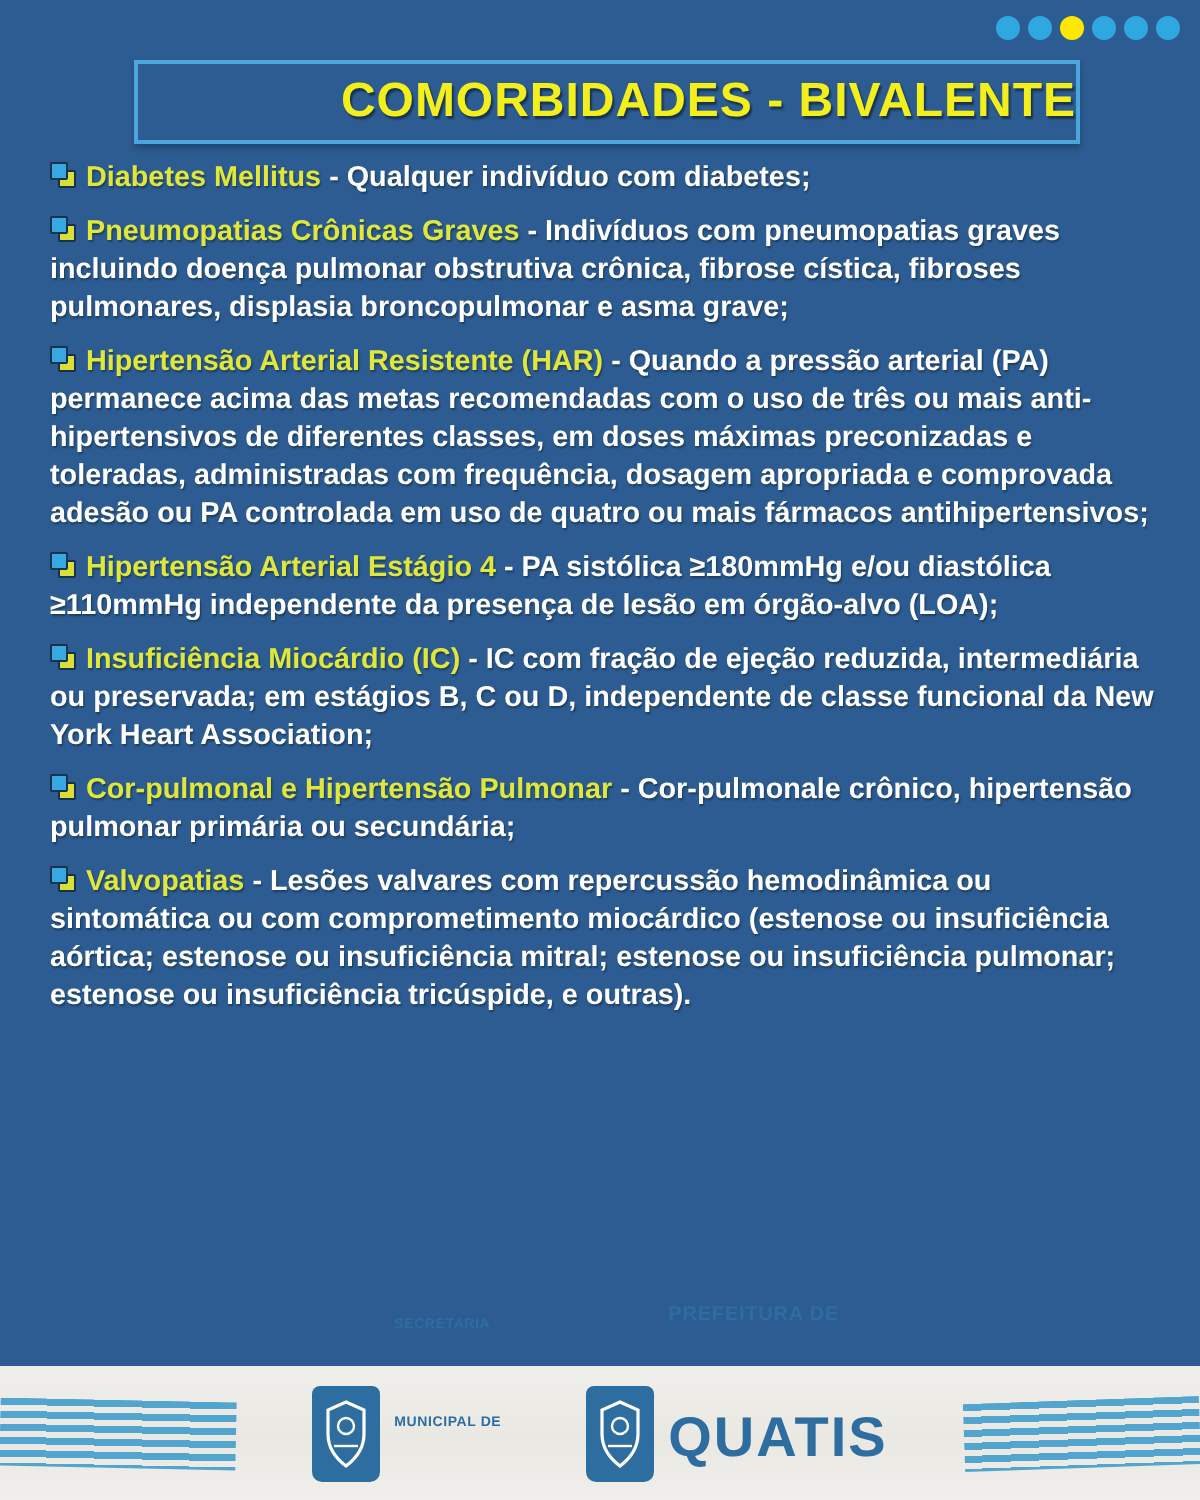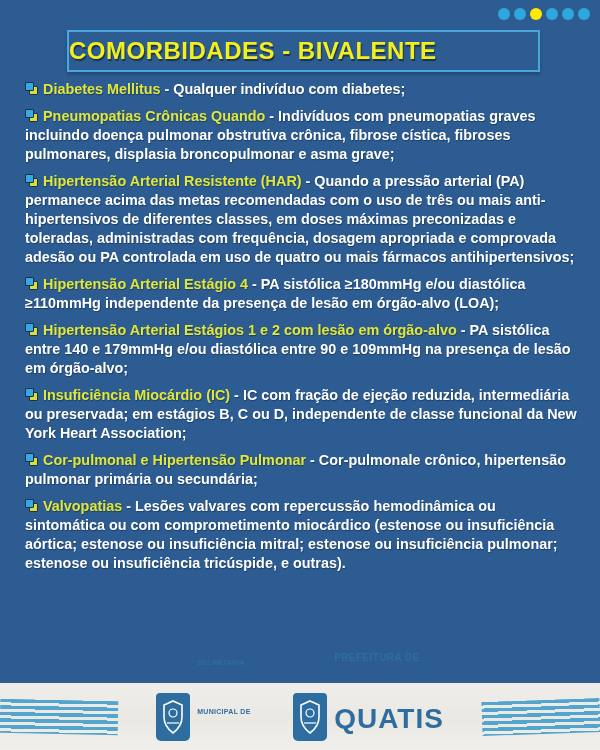--- a/index.html
+++ b/index.html
@@ -7,21 +7,21 @@
     width:600px;height:750px;position:relative;overflow:hidden;
     background:#2C5C92;
     font-family:"Liberation Sans","DejaVu Sans",sans-serif;
   }
   
   .dots{position:absolute;top:8px;right:10px;display:flex;gap:4px;}
   .dot{width:12px;height:12px;border-radius:50%;display:inline-block;}
   
   .title-box{
     position:absolute;top:30px;left:67px;right:60px;height:38px;
-    border:2px solid #4BA7DB;display:flex;align-items:center;justify-content:flex-start;
+    border:2px solid #4BA7DB;display:flex;align-items:center;justify-content:flex-end;
     box-shadow:0 2px 3px rgba(0,0,0,0.25);
   }
   .title-box h1{
     margin:0;font-size:24px;font-weight:bold;color:#F2EF1D;letter-spacing:.5px;
     text-shadow:1px 1.5px 1px rgba(0,0,0,0.45);
   }
   
   .content{position:absolute;top:80px;left:25px;right:21px;bottom:70px;}
   .item{
     margin:0 0 8px 0;font-size:14.4px;line-height:19px;font-weight:bold;color:#FFFFFF;
@@ -76,27 +76,26 @@
     <span class="dot" style="background: rgb(47, 168, 225);"></span>
   </div>
 
 <div class="title-box">
   <h1>COMORBIDADES - BIVALENTE</h1>
 </div>
 
 <div class="content">
   <p class="item"><span class="bullet"><span class="sq-back"></span><span class="sq-front"></span></span><span class="term">Diabetes Mellitus</span> <span class="desc">- Qualquer indivíduo com diabetes;</span></p>
 
-  <p class="item"><span class="bullet"><span class="sq-back"></span><span class="sq-front"></span></span><span class="term">Pneumopatias Crônicas Quando</span> <span class="desc">- Indivíduos com pneumopatias graves incluindo doença pulmonar obstrutiva crônica, fibrose cística, fibroses pulmonares, displasia broncopulmonar e asma grave;</span></p>
+  <p class="item"><span class="bullet"><span class="sq-back"></span><span class="sq-front"></span></span><span class="term">Pneumopatias Crônicas Graves</span> <span class="desc">- Indivíduos com pneumopatias graves incluindo doença pulmonar obstrutiva crônica, fibrose cística, fibroses pulmonares, displasia broncopulmonar e asma grave;</span></p>
 
   <p class="item"><span class="bullet"><span class="sq-back"></span><span class="sq-front"></span></span><span class="term">Hipertensão Arterial Resistente (HAR)</span> <span class="desc">- Quando a pressão arterial (PA) permanece acima das metas recomendadas com o uso de três ou mais anti-hipertensivos de diferentes classes, em doses máximas preconizadas e toleradas, administradas com frequência, dosagem apropriada e comprovada adesão ou PA controlada em uso de quatro ou mais fármacos antihipertensivos;</span></p>
 
   <p class="item"><span class="bullet"><span class="sq-back"></span><span class="sq-front"></span></span><span class="term">Hipertensão Arterial Estágio 4</span> <span class="desc">- PA sistólica ≥180mmHg e/ou diastólica ≥110mmHg independente da presença de lesão em órgão-alvo (LOA);</span></p>
 
-  <p class="item"><span class="bullet"><span class="sq-back"></span><span class="sq-front"></span></span><span class="term">Hipertensão Arterial Estágios 1 e 2 com lesão em órgão-alvo</span> <span class="desc">- PA sistólica entre 140 e 179mmHg e/ou diastólica entre 90 e 109mmHg na presença de lesão em órgão-alvo;</span></p>
 
   <p class="item"><span class="bullet"><span class="sq-back"></span><span class="sq-front"></span></span><span class="term">Insuficiência Miocárdio (IC)</span> <span class="desc">- IC com fração de ejeção reduzida, intermediária ou preservada; em estágios B, C ou D, independente de classe funcional da New York Heart Association;</span></p>
 
   <p class="item"><span class="bullet"><span class="sq-back"></span><span class="sq-front"></span></span><span class="term">Cor-pulmonal e Hipertensão Pulmonar</span> <span class="desc">- Cor-pulmonale crônico, hipertensão pulmonar primária ou secundária;</span></p>
 
 
 
   <p class="item"><span class="bullet"><span class="sq-back"></span><span class="sq-front"></span></span><span class="term">Valvopatias</span> <span class="desc">- Lesões valvares com repercussão hemodinâmica ou sintomática ou com comprometimento miocárdico (estenose ou insuficiência aórtica; estenose ou insuficiência mitral; estenose ou insuficiência pulmonar; estenose ou insuficiência tricúspide, e outras).</span></p>
 </div>
 

